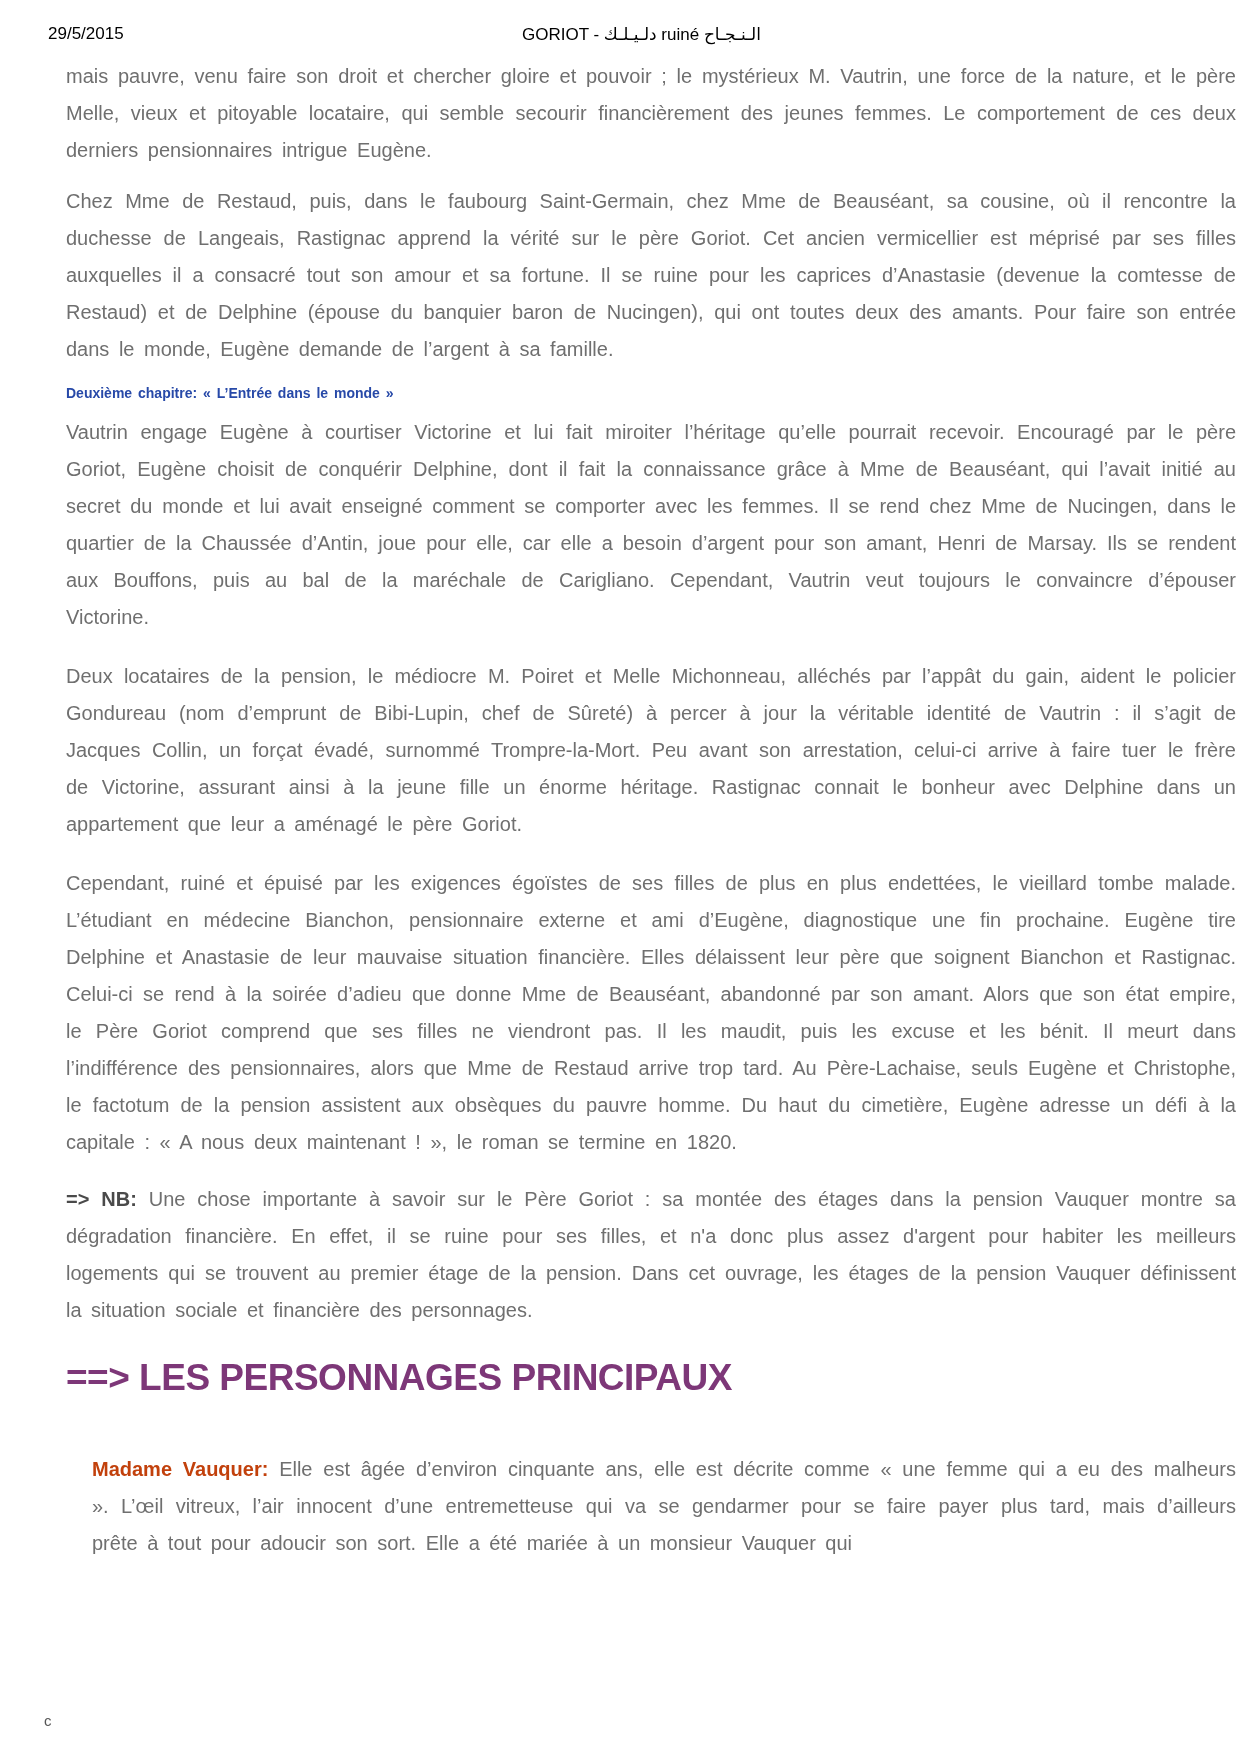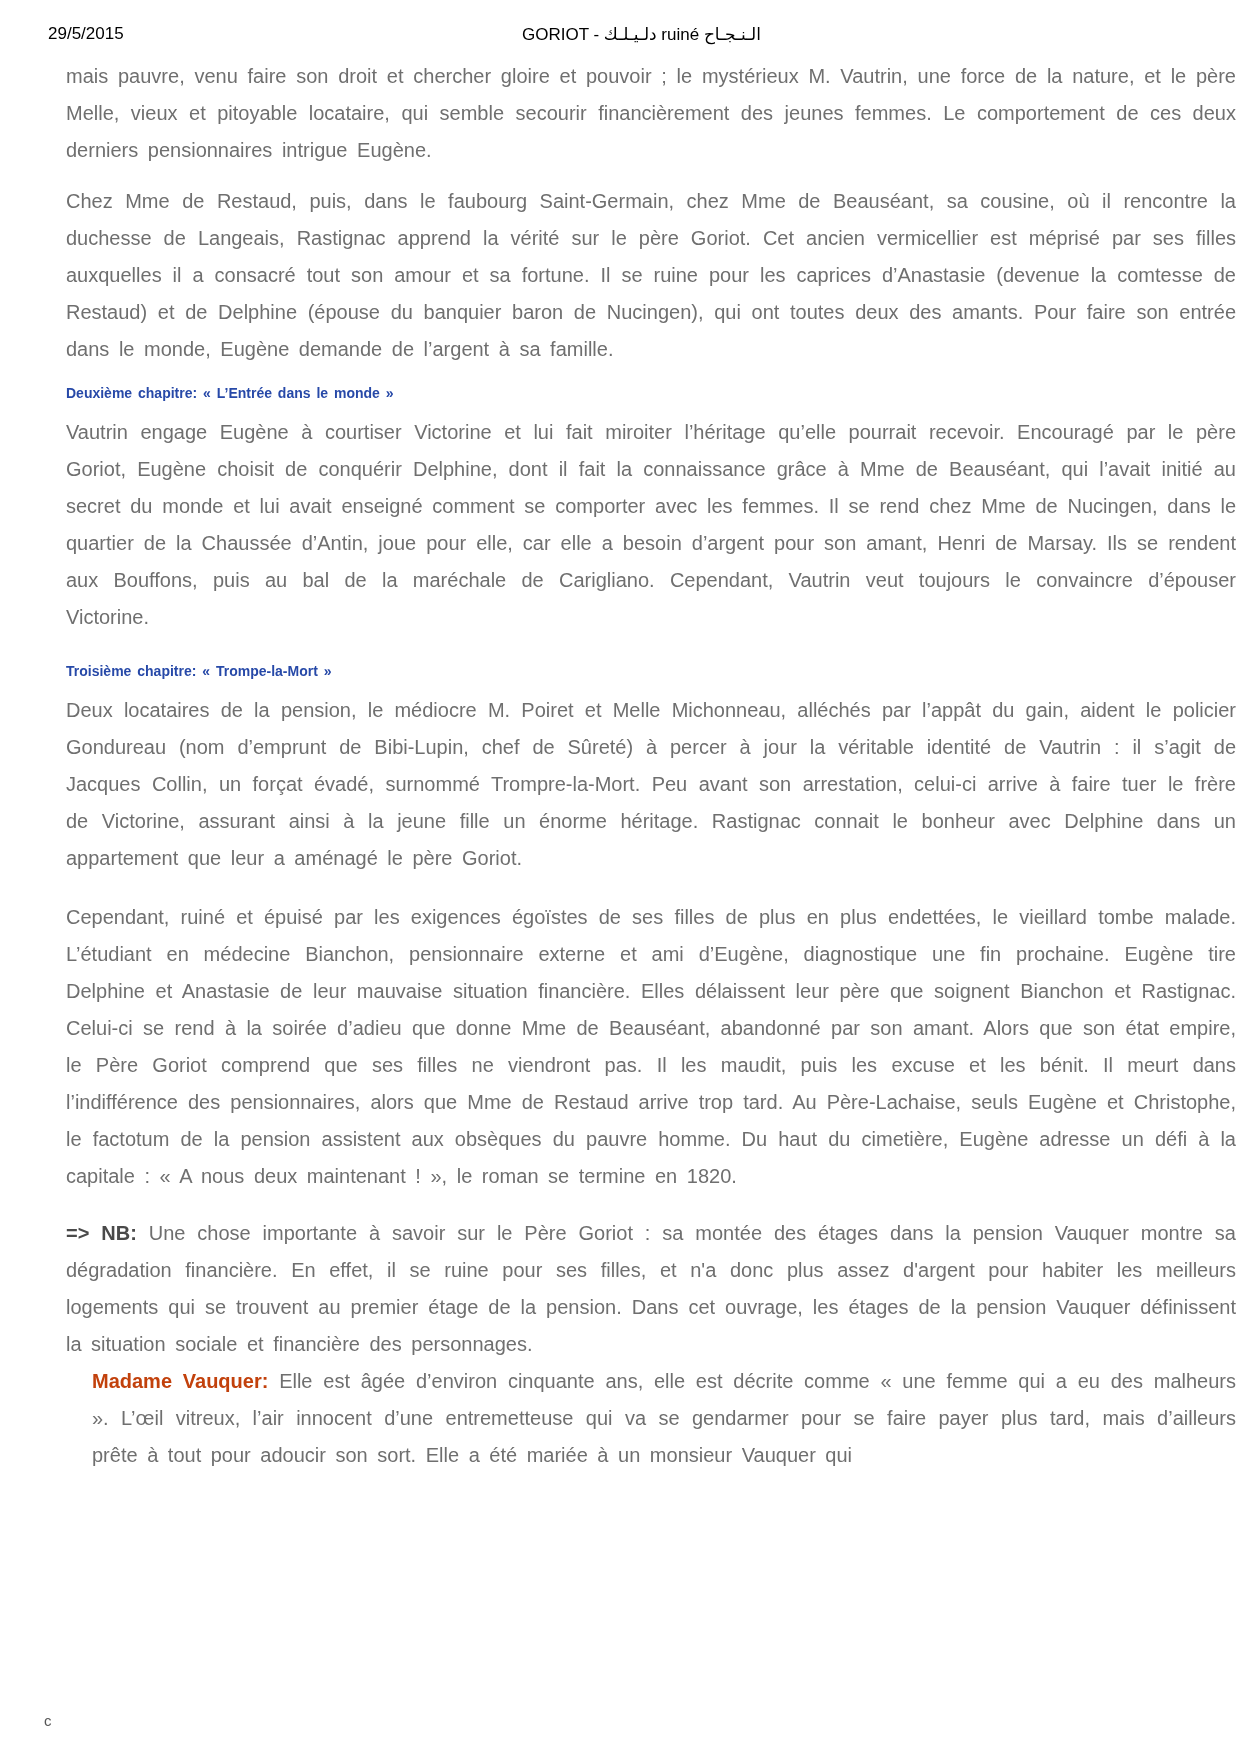--- a/index.html
+++ b/index.html
@@ -55,27 +55,27 @@
 
   <div class="content">
 
     <p class="para mb14">mais pauvre, venu faire son droit et chercher gloire et pouvoir ; le mystérieux M. Vautrin, une force de la nature, et le père Melle, vieux et pitoyable locataire, qui semble secourir financièrement des jeunes femmes. Le comportement de ces deux derniers pensionnaires intrigue Eugène.</p>
 
     <p class="para mb12">Chez Mme de Restaud, puis, dans le faubourg Saint-Germain, chez Mme de Beauséant, sa cousine, où il rencontre la duchesse de Langeais, Rastignac apprend la vérité sur le père Goriot. Cet ancien vermicellier est méprisé par ses filles auxquelles il a consacré tout son amour et sa fortune. Il se ruine pour les caprices d’Anastasie (devenue la comtesse de Restaud) et de Delphine (épouse du banquier baron de Nucingen), qui ont toutes deux des amants. Pour faire son entrée dans le monde, Eugène demande de l’argent à sa famille.</p>
 
     <h2 class="chapter">Deuxième chapitre: « L’Entrée dans le monde »</h2>
     <p class="para mb22">Vautrin engage Eugène à courtiser Victorine et lui fait miroiter l’héritage qu’elle pourrait recevoir. Encouragé par le père Goriot, Eugène choisit de conquérir Delphine, dont il fait la connaissance grâce à Mme de Beauséant, qui l’avait initié au secret du monde et lui avait enseigné comment se comporter avec les femmes. Il se rend chez Mme de Nucingen, dans le quartier de la Chaussée d’Antin, joue pour elle, car elle a besoin d’argent pour son amant, Henri de Marsay. Ils se rendent aux Bouffons, puis au bal de la maréchale de Carigliano. Cependant, Vautrin veut toujours le convaincre d’épouser Victorine.</p>
 
-    <h2 class="chapter">Troisième chapitre: « Trompe-la-Mort »</h2>
     <p class="para mb22">Deux locataires de la pension, le médiocre M. Poiret et Melle Michonneau, alléchés par l’appât du gain, aident le policier Gondureau (nom d’emprunt de Bibi-Lupin, chef de Sûreté) à percer à jour la véritable identité de Vautrin : il s’agit de Jacques Collin, un forçat évadé, surnommé Trompre-la-Mort. Peu avant son arrestation, celui-ci arrive à faire tuer le frère de Victorine, assurant ainsi à la jeune fille un énorme héritage. Rastignac connait le bonheur avec Delphine dans un appartement que leur a aménagé le père Goriot.</p>
 
     <p class="para mb20">Cependant, ruiné et épuisé par les exigences égoïstes de ses filles de plus en plus endettées, le vieillard tombe malade. L’étudiant en médecine Bianchon, pensionnaire externe et ami d’Eugène, diagnostique une fin prochaine. Eugène tire Delphine et Anastasie de leur mauvaise situation financière. Elles délaissent leur père que soignent Bianchon et Rastignac. Celui-ci se rend à la soirée d’adieu que donne Mme de Beauséant, abandonné par son amant. Alors que son état empire, le Père Goriot comprend que ses filles ne viendront pas. Il les maudit, puis les excuse et les bénit. Il meurt dans l’indifférence des pensionnaires, alors que Mme de Restaud arrive trop tard. Au Père-Lachaise, seuls Eugène et Christophe, le factotum de la pension assistent aux obsèques du pauvre homme. Du haut du cimetière, Eugène adresse un défi à la capitale : « A nous deux maintenant ! », le roman se termine en 1820.</p>
 
     <p class="para"><span class="nb-prefix">=&gt; NB:</span><span> Une chose importante à savoir sur le Père Goriot : sa montée des étages dans la pension Vauquer montre sa dégradation financière. En effet, il se ruine pour ses filles, et n'a donc plus assez d'argent pour habiter les meilleurs logements qui se trouvent au premier étage de la pension. Dans cet ouvrage, les étages de la pension Vauquer définissent la situation sociale et financière des personnages.</span></p>
 
+    <h1 class="main-heading">==&gt; LES PERSONNAGES PRINCIPAUX</h1>
 
     <p class="para character"><span class="char-label">Madame Vauquer:</span><span> Elle est âgée d’environ cinquante ans, elle est décrite comme « une femme qui a eu des malheurs ». L’œil vitreux, l’air innocent d’une entremetteuse qui va se gendarmer pour se faire payer plus tard, mais d’ailleurs prête à tout pour adoucir son sort. Elle a été mariée à un monsieur Vauquer qui</span></p>
 
   </div>
 
   <div class="page-number">21</div>
   <div class="stray-char">c</div>
 
 </div>
 

